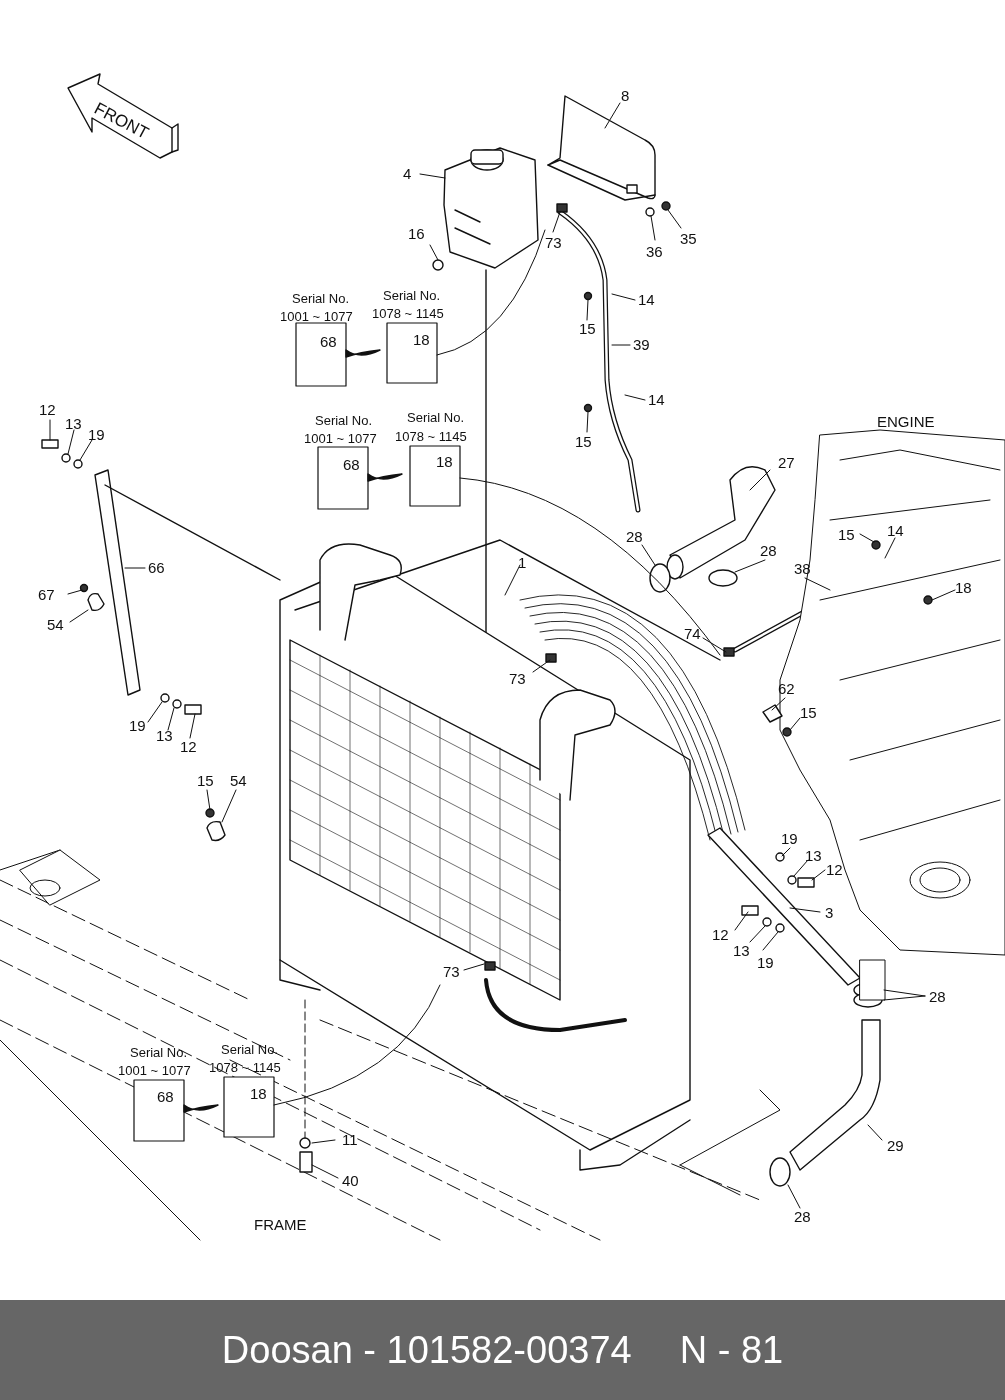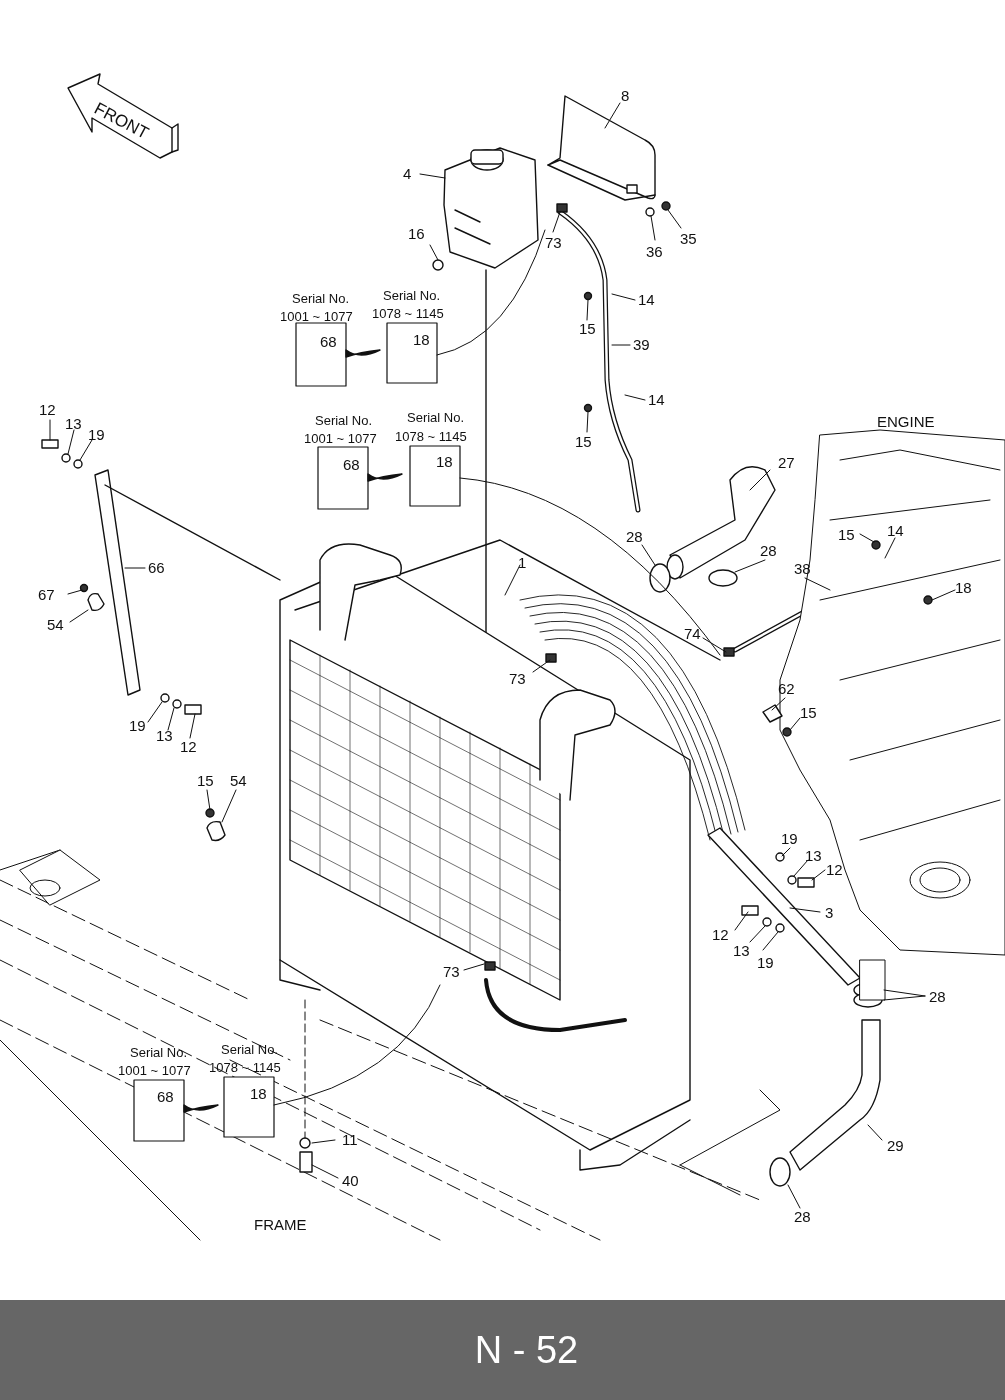--- a/index.html
+++ b/index.html
@@ -310,15 +310,16 @@
     <text class="lbl" x="443" y="977">73</text>
     <text class="lbl" x="929" y="1002">28</text>
     <text class="lbl" x="342" y="1145">11</text>
     <text class="lbl" x="342" y="1186">40</text>
     <text class="lbl" x="887" y="1151">29</text>
     <text class="lbl" x="794" y="1222">28</text>
   </g>
 </svg>
 
 <div class="footer">
+  <span>Doosan - 101582-00374</span>
   <span class="gap"></span>
-  <span>N - 52</span>
+  <span>N - 81</span>
 </div>
 
 </body></html>

